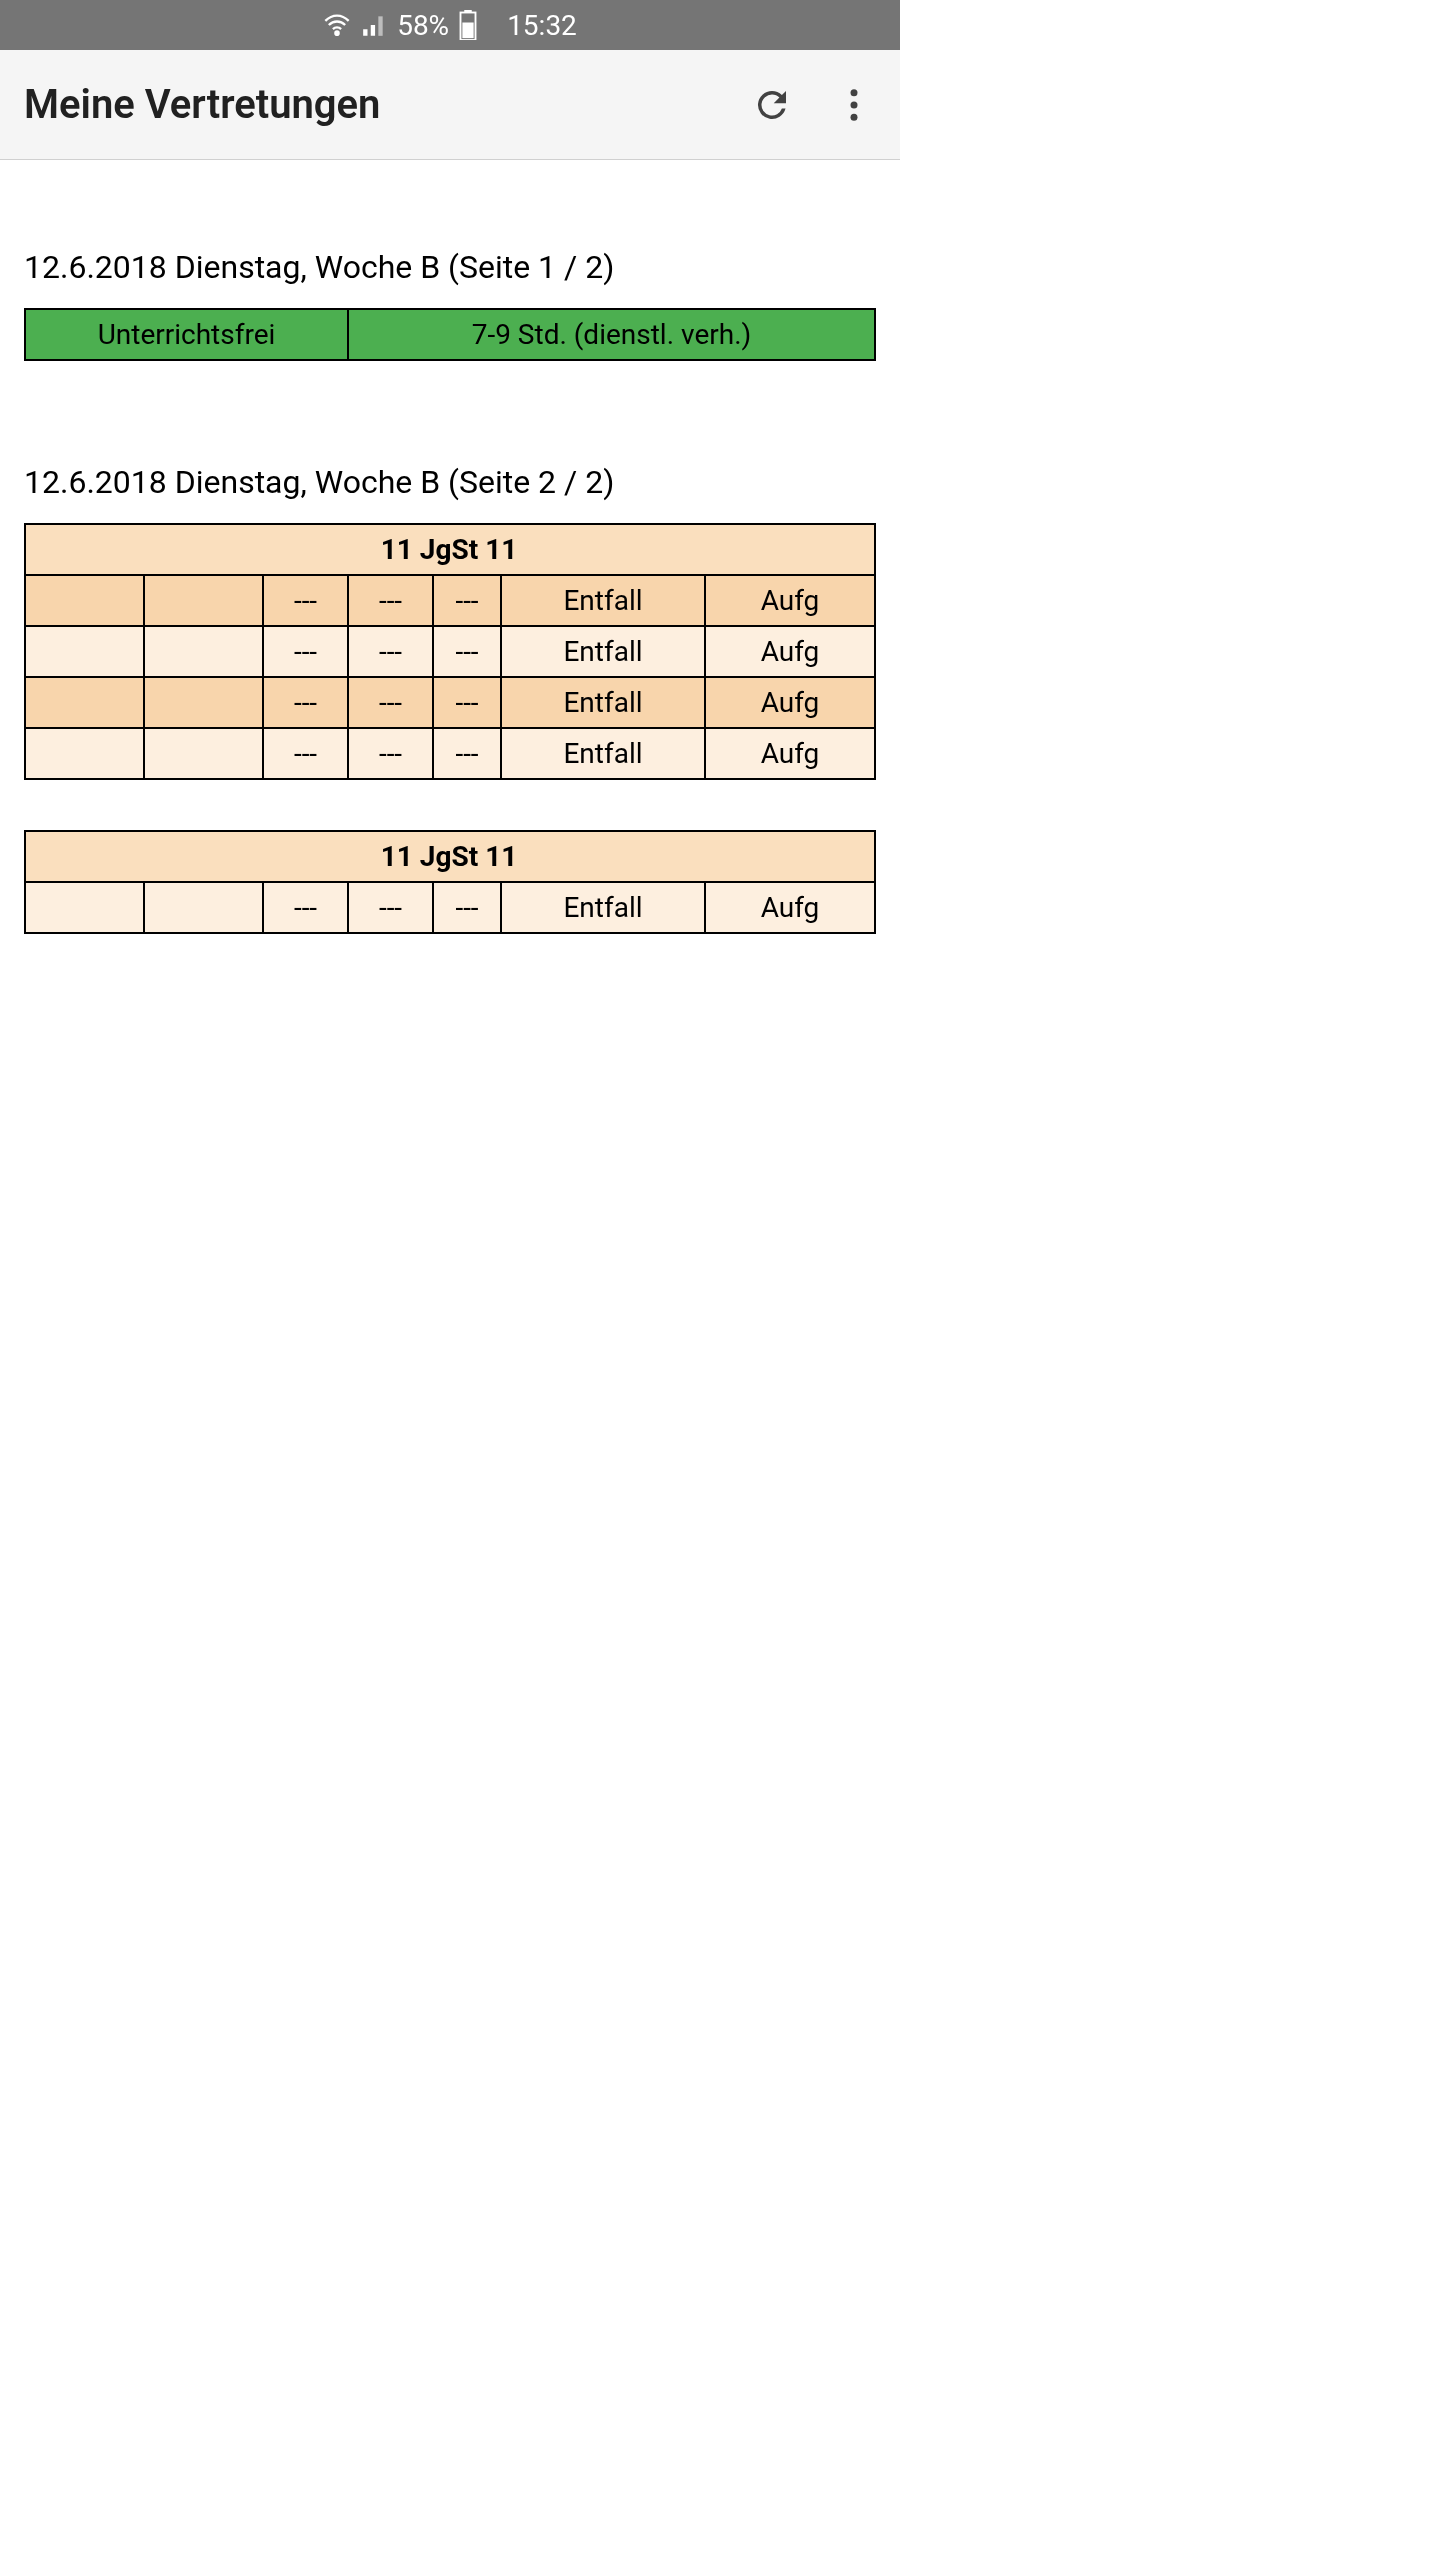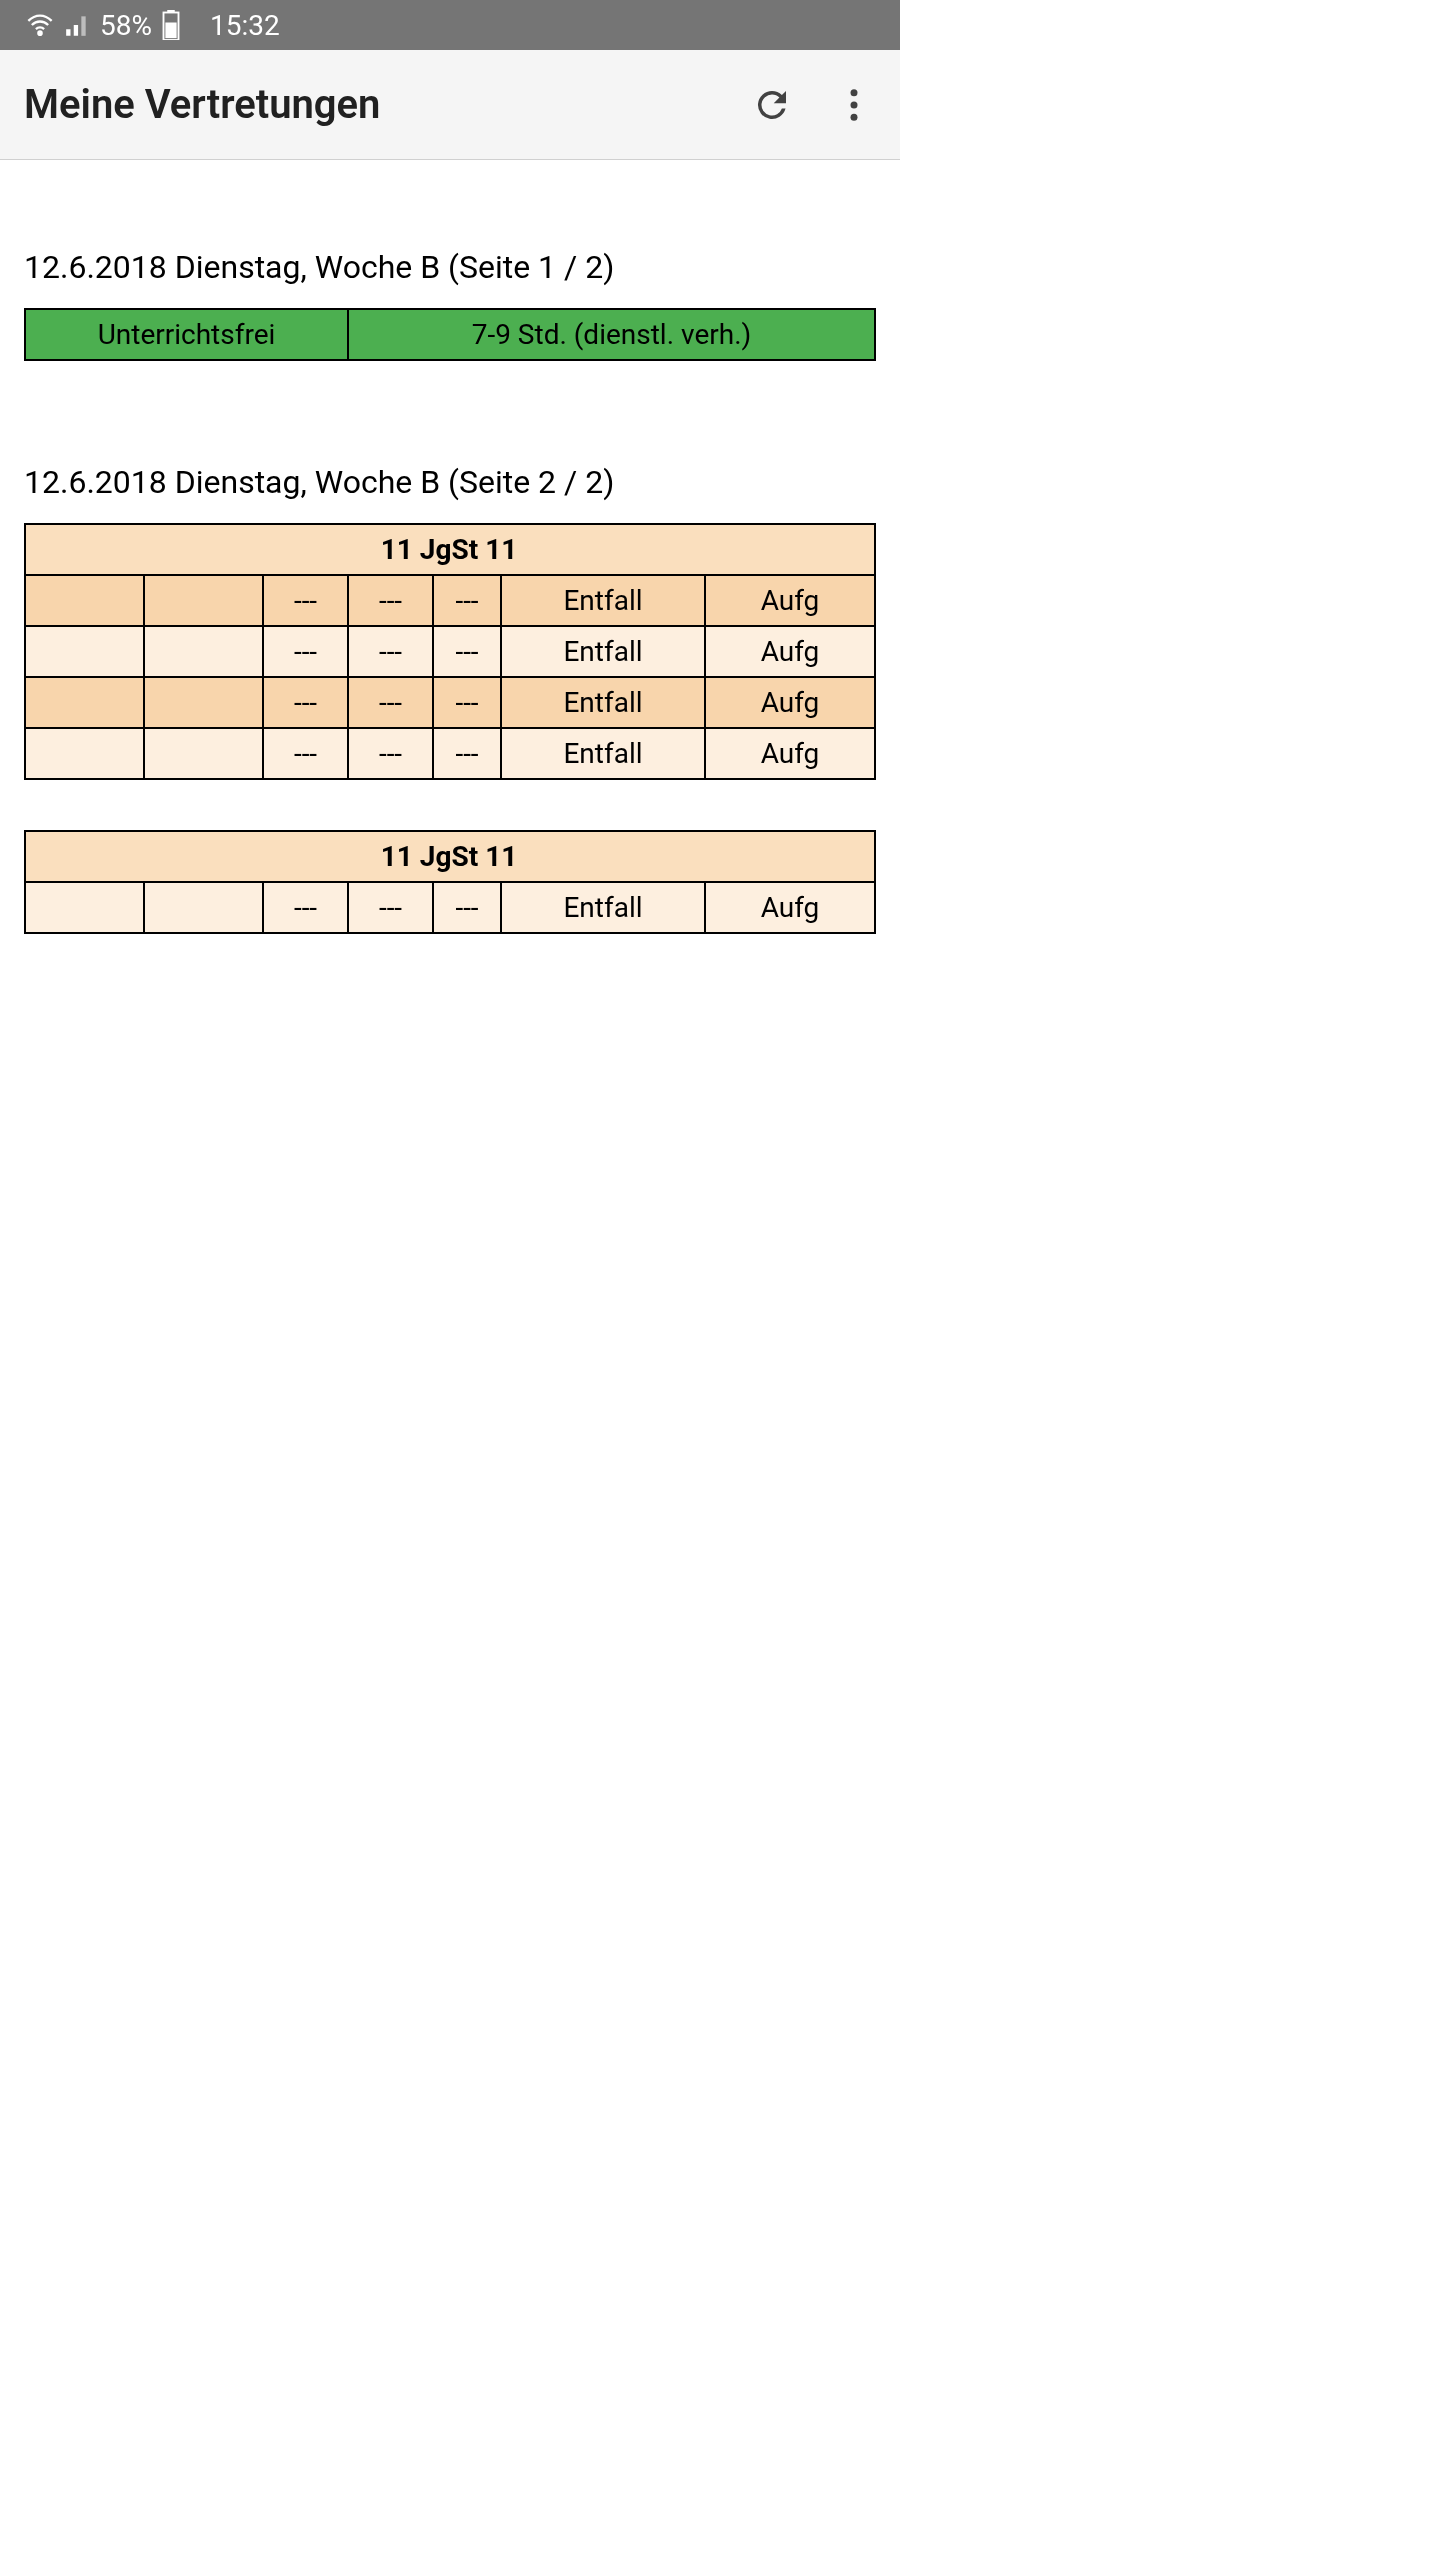--- a/index.html
+++ b/index.html
@@ -1,17 +1,17 @@
 <!DOCTYPE html>
 <html><head>
 <meta charset="utf-8">
 <style>
   * { box-sizing: border-box; margin: 0; padding: 0; }
   html, body { width: 900px; height: 1600px; font-family: Roboto, "Helvetica Neue", Arial, sans-serif; background: #ffffff; overflow: hidden; }
-  .status-bar { height: 50px; background: #757575; color: #fff; display: flex; align-items: center; justify-content: flex-start; padding: 0 26px; font-size: 28px; gap: 10px; }
+  .status-bar { height: 50px; background: #757575; color: #fff; display: flex; align-items: center; justify-content: center; padding: 0 14px; font-size: 28px; gap: 10px; }
   .status-bar .icon { display: inline-flex; align-items: center; }
   .app-bar { height: 110px; background: #f5f5f5; border-bottom: 1px solid #d0d0d0; display: flex; align-items: center; padding: 0 24px; }
   .app-title { font-size: 40px; font-weight: 600; color: #212121; flex: 1; }
   .app-actions { display: flex; align-items: center; gap: 38px; }
   .app-actions .btn { width: 44px; height: 44px; display: inline-flex; align-items: center; justify-content: center; color: #424242; cursor: pointer; }
   .content { padding: 40px 24px; }
   .section-title { font-size: 32px; font-weight: 400; color: #000; margin: 30px 0 22px 0; }
   .section-title.first { margin-top: 48px; }
   table.sub { width: 100%; border-collapse: collapse; table-layout: fixed; }
   table.sub td, table.sub th { border: 2px solid #000; padding: 8px 12px; font-size: 28px; text-align: center; font-weight: 400; }

